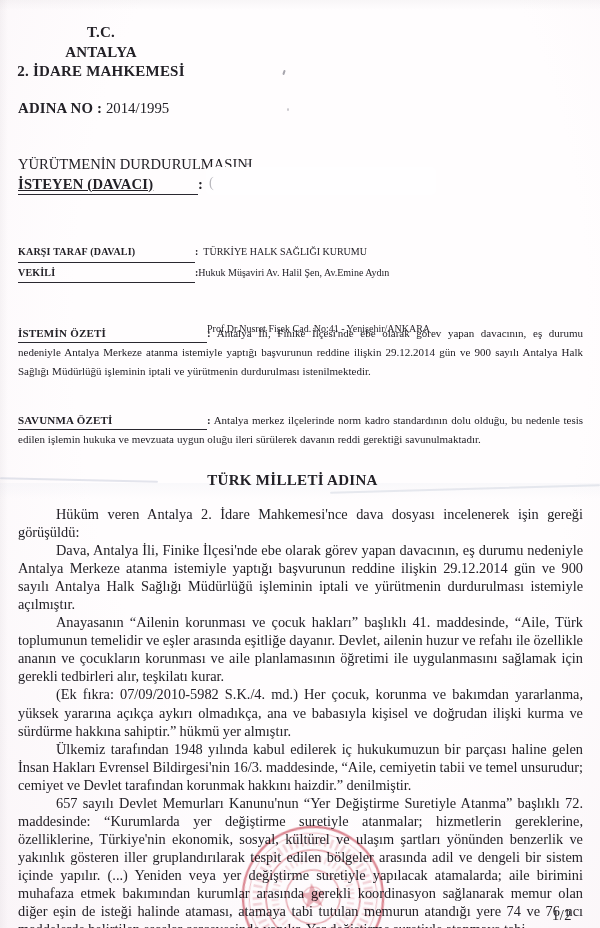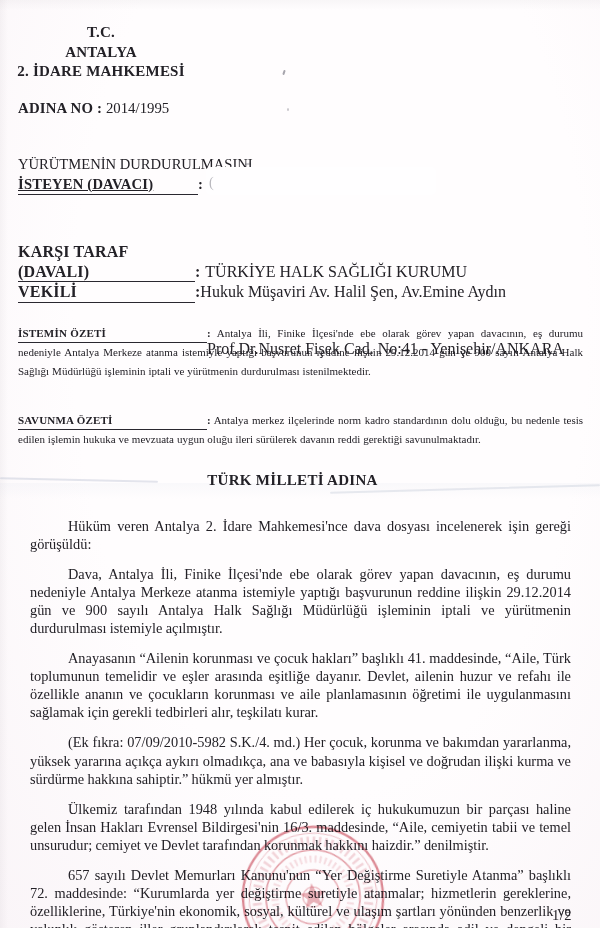--- a/index.html
+++ b/index.html
@@ -25,21 +25,21 @@
   
   .plaintiff-block{position:absolute;top:155px;left:18px;width:564px;font-size:14.6px;line-height:19.5px;}
   .bold{font-weight:400;}
   .label-ul{
     display:inline-block;font-weight:700;letter-spacing:.2px;
     border-bottom:1.5px solid #2a2830;vertical-align:baseline;
   }
   .w180{width:180px;text-decoration:underline;}
   .w177{width:177px;}
   .w189{width:189px;}
-  .defendant-block{position:absolute;top:242px;left:18px;width:564px;font-size:16px;line-height:19.6px;}
+  .defendant-block{position:absolute;top:242px;left:18px;width:564px;font-size:10px;line-height:19.6px;}
   .val-indent{padding-left:189px;margin-top:36px;}
   .nowrap-pair{white-space:nowrap;margin-top:20px;}
   .colon-b{font-weight:700;}
   .sp{display:inline-block;width:5px;}
   
   .summary-par{
     position:absolute;left:18px;width:565px;
     font-size:11px;line-height:18.35px;text-align:justify;
     word-spacing:.2px;
   }
@@ -48,21 +48,21 @@
   
   .ruling-heading{
     position:absolute;top:460px;left:0;width:585px;
     text-align:center;font-weight:700;font-size:15px;letter-spacing:.3px;margin-top:12px;
   }
   .body-block{
     position:absolute;top:505px;left:18px;width:565px;
     font-size:14.35px;line-height:18.05px;text-align:justify;
     word-spacing:-.3px;
   }
-  .body-block p{margin:12px;text-indent:38px;}
+  .body-block p{margin:0;text-indent:38px;}
   
   .page-number{position:absolute;top:907px;left:552px;font-size:14.5px;letter-spacing:.5px;}
   
   .seal{
     position:absolute;top:822px;left:238px;width:150px;height:150px;
     mix-blend-mode:multiply;filter:blur(.35px);
     transform:rotate(-7deg);
   }
   
   .redaction-area{

